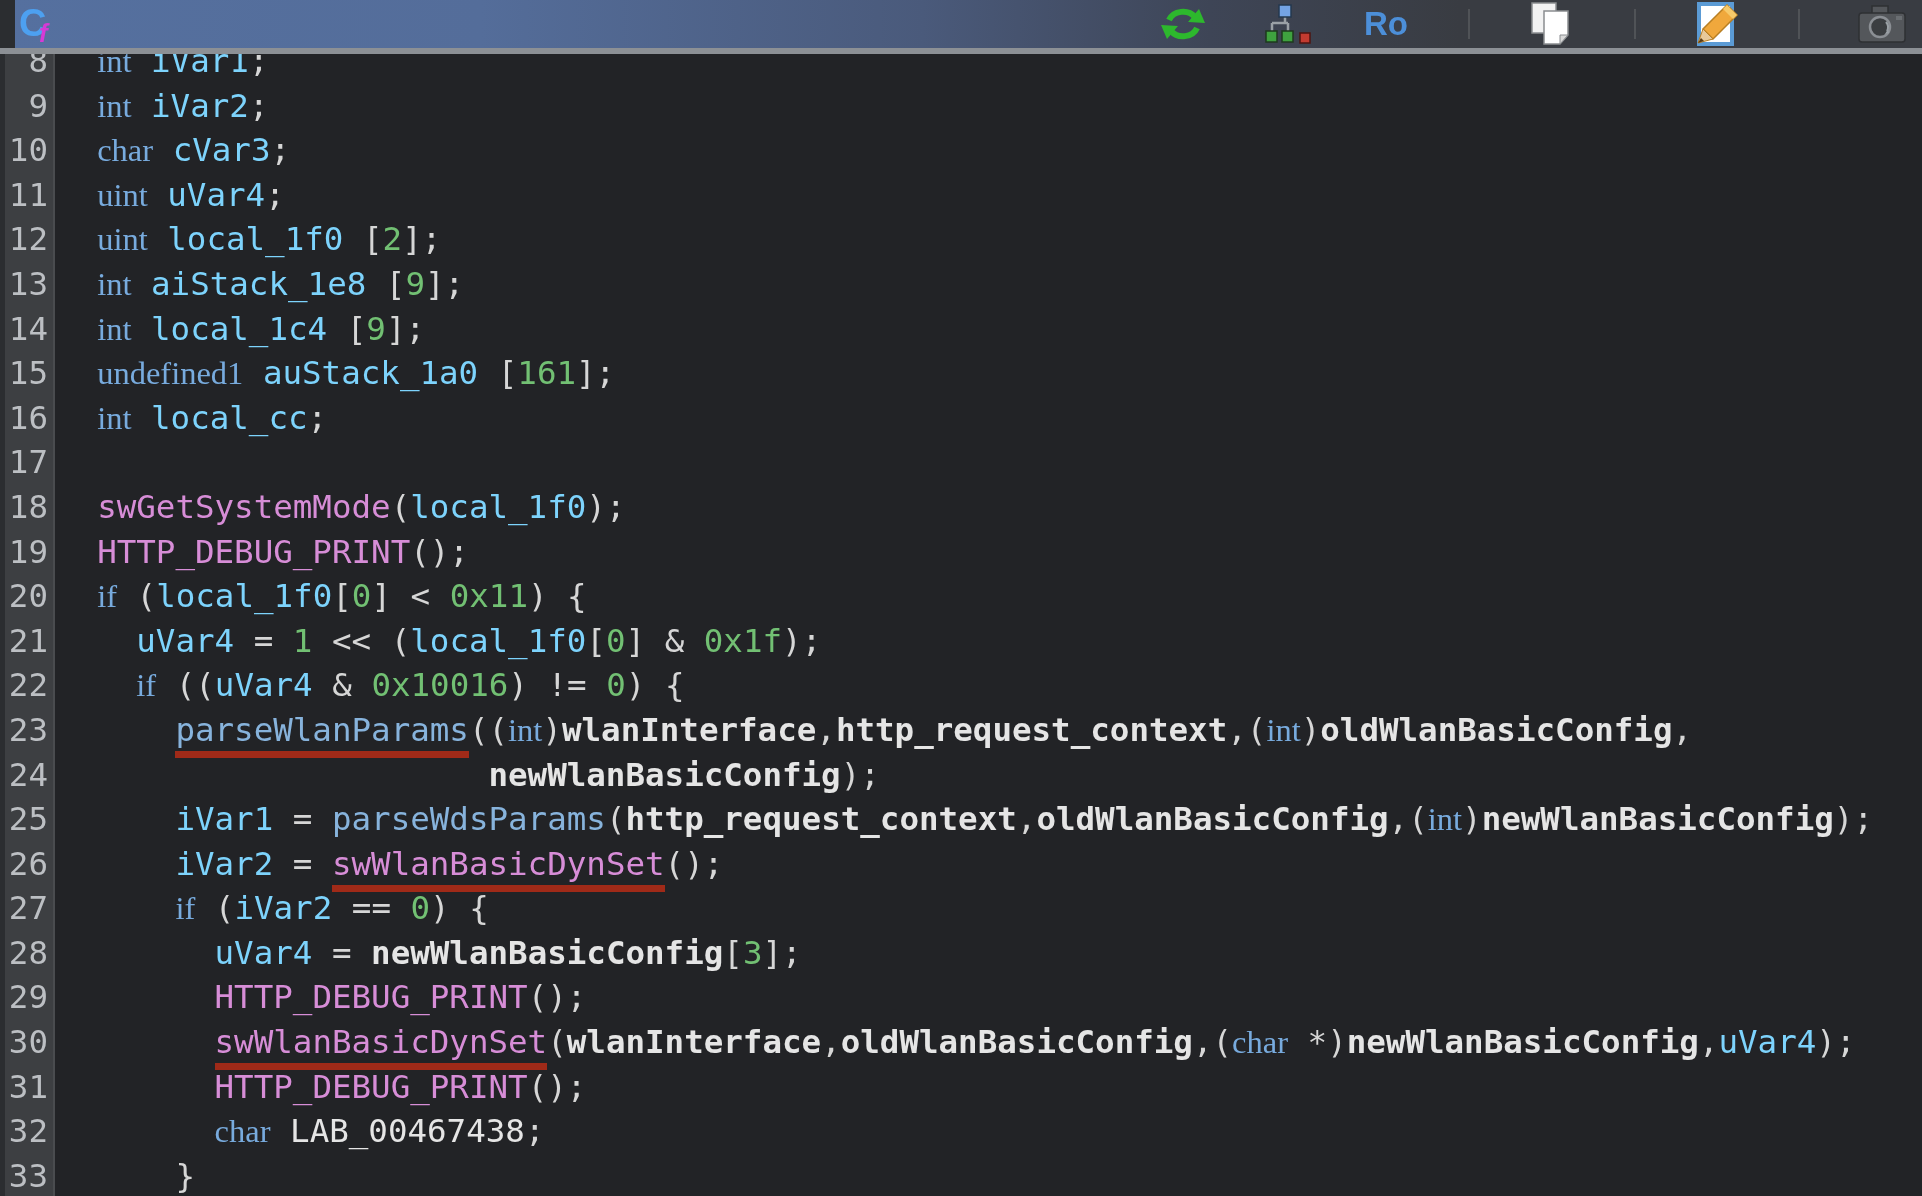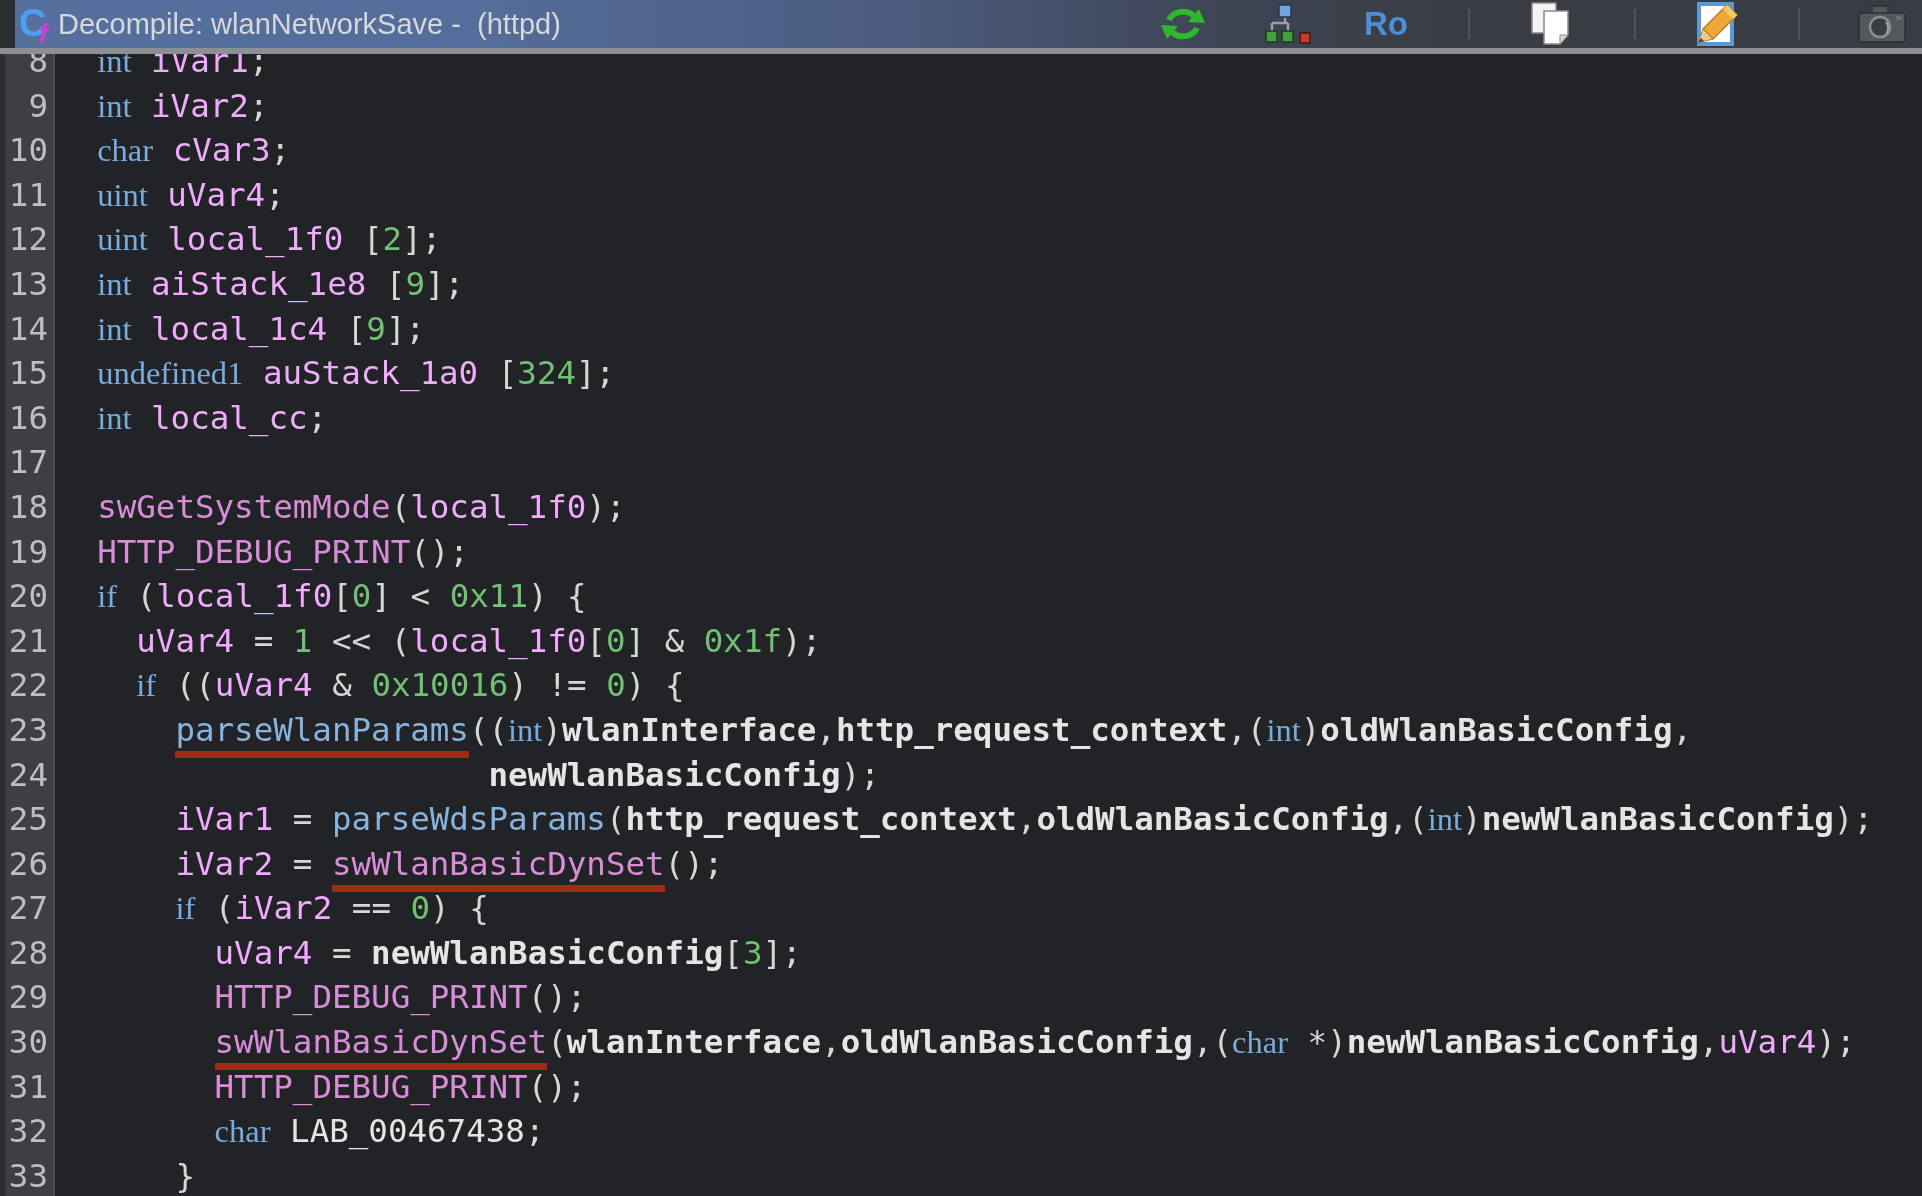--- a/index.html
+++ b/index.html
@@ -14,21 +14,21 @@
 
   pre.gutter, pre.code{
     margin:0;position:absolute;top:39px;
     font-family:"DejaVu Sans Mono",monospace;
     font-size:32.5px;line-height:44.6px;white-space:pre;
   }
   pre.gutter{left:0;width:48px;text-align:right;color:#bcbfc3;}
   pre.code{left:55px;padding-left:3px;color:#d6d6d6;}
 
   .tk-kw  {color:#78abde;font-family:Liberation Serif, serif;}
-  .tk-id  {color:#f0abfc;}
+  .tk-id  {color:#7dd3fc;}
   .tk-num {color:#72c073;}
   .tk-pun {color:#d6d6d6;}
   .tk-fnp {color:#d78dd7;}
   .tk-fnb {color:#87b3dc;}
   .tk-glob{color:#e5e5e5;font-weight:bold;}
   .tk-lab {color:#e5e5e5;}
   .tk-u{background:linear-gradient(#a02a18,#a02a18) no-repeat left 100%/100% 7px;
         padding-bottom:9px;}
 
   
@@ -82,21 +82,21 @@
 31
 32
 33</pre>
   <pre class="code" id="code"><span>  </span><span class="tk-kw">int</span><span> </span><span class="tk-id">iVar1</span><span class="tk-pun">;</span>
 <span>  </span><span class="tk-kw">int</span><span> </span><span class="tk-id">iVar2</span><span class="tk-pun">;</span>
 <span>  </span><span class="tk-kw">char</span><span> </span><span class="tk-id">cVar3</span><span class="tk-pun">;</span>
 <span>  </span><span class="tk-kw">uint</span><span> </span><span class="tk-id">uVar4</span><span class="tk-pun">;</span>
 <span>  </span><span class="tk-kw">uint</span><span> </span><span class="tk-id">local_1f0</span><span> </span><span class="tk-pun">[</span><span class="tk-num">2</span><span class="tk-pun">];</span>
 <span>  </span><span class="tk-kw">int</span><span> </span><span class="tk-id">aiStack_1e8</span><span> </span><span class="tk-pun">[</span><span class="tk-num">9</span><span class="tk-pun">];</span>
 <span>  </span><span class="tk-kw">int</span><span> </span><span class="tk-id">local_1c4</span><span> </span><span class="tk-pun">[</span><span class="tk-num">9</span><span class="tk-pun">];</span>
-<span>  </span><span class="tk-kw">undefined1</span><span> </span><span class="tk-id">auStack_1a0</span><span> </span><span class="tk-pun">[</span><span class="tk-num">324</span><span class="tk-pun">];</span>
+<span>  </span><span class="tk-kw">undefined1</span><span> </span><span class="tk-id">auStack_1a0</span><span> </span><span class="tk-pun">[</span><span class="tk-num">161</span><span class="tk-pun">];</span>
 <span>  </span><span class="tk-kw">int</span><span> </span><span class="tk-id">local_cc</span><span class="tk-pun">;</span>
 
 <span>  </span><span class="tk-fnp">swGetSystemMode</span><span class="tk-pun">(</span><span class="tk-id">local_1f0</span><span class="tk-pun">);</span>
 <span>  </span><span class="tk-fnp">HTTP_DEBUG_PRINT</span><span class="tk-pun">();</span>
 <span>  </span><span class="tk-kw">if</span><span class="tk-pun"> (</span><span class="tk-id">local_1f0</span><span class="tk-pun">[</span><span class="tk-num">0</span><span class="tk-pun">]</span><span class="tk-pun"> &lt; </span><span class="tk-num">0x11</span><span class="tk-pun">) {</span>
 <span>    </span><span class="tk-id">uVar4</span><span class="tk-pun"> = </span><span class="tk-num">1</span><span class="tk-pun"> &lt;&lt; (</span><span class="tk-id">local_1f0</span><span class="tk-pun">[</span><span class="tk-num">0</span><span class="tk-pun">]</span><span class="tk-pun"> &amp; </span><span class="tk-num">0x1f</span><span class="tk-pun">);</span>
 <span>    </span><span class="tk-kw">if</span><span class="tk-pun"> ((</span><span class="tk-id">uVar4</span><span class="tk-pun"> &amp; </span><span class="tk-num">0x10016</span><span class="tk-pun">) != </span><span class="tk-num">0</span><span class="tk-pun">) {</span>
 <span>      </span><span class="tk-fnb tk-u">parseWlanParams</span><span class="tk-pun">((</span><span class="tk-kw">int</span><span class="tk-pun">)</span><span class="tk-glob">wlanInterface</span><span class="tk-pun">,</span><span class="tk-glob">http_request_context</span><span class="tk-pun">,(</span><span class="tk-kw">int</span><span class="tk-pun">)</span><span class="tk-glob">oldWlanBasicConfig</span><span class="tk-pun">,</span>
 <span>                      </span><span class="tk-glob">newWlanBasicConfig</span><span class="tk-pun">);</span>
 <span>      </span><span class="tk-id">iVar1</span><span class="tk-pun"> = </span><span class="tk-fnb">parseWdsParams</span><span class="tk-pun">(</span><span class="tk-glob">http_request_context</span><span class="tk-pun">,</span><span class="tk-glob">oldWlanBasicConfig</span><span class="tk-pun">,(</span><span class="tk-kw">int</span><span class="tk-pun">)</span><span class="tk-glob">newWlanBasicConfig</span><span class="tk-pun">);</span>
@@ -112,21 +112,20 @@
 </div>
 
 <div class="titlebar">
   <div class="titlebar-left-dark"></div>
 
   <div class="app-icon">
     <span class="c">C</span>
     <span class="f">f</span>
   </div>
 
-  <div class="title-text">Decompile: wlanNetworkSave -  (httpd)</div>
 
   <div class="toolbar">
 
     <div class="tb-btn" style="width:50px">
       <svg width="44" height="42" viewBox="0 0 44 42">
         <path d="M8 17 A15 13 0 0 1 34 14" stroke="#2db82d" stroke-width="6" fill="none"></path>
         <polygon points="38,6 44,20 27,19" fill="#2db82d"></polygon>
         <path d="M36 25 A15 13 0 0 1 10 28" stroke="#2db82d" stroke-width="6" fill="none"></path>
         <polygon points="6,36 0,22 17,23" fill="#2db82d"></polygon>
       </svg>

